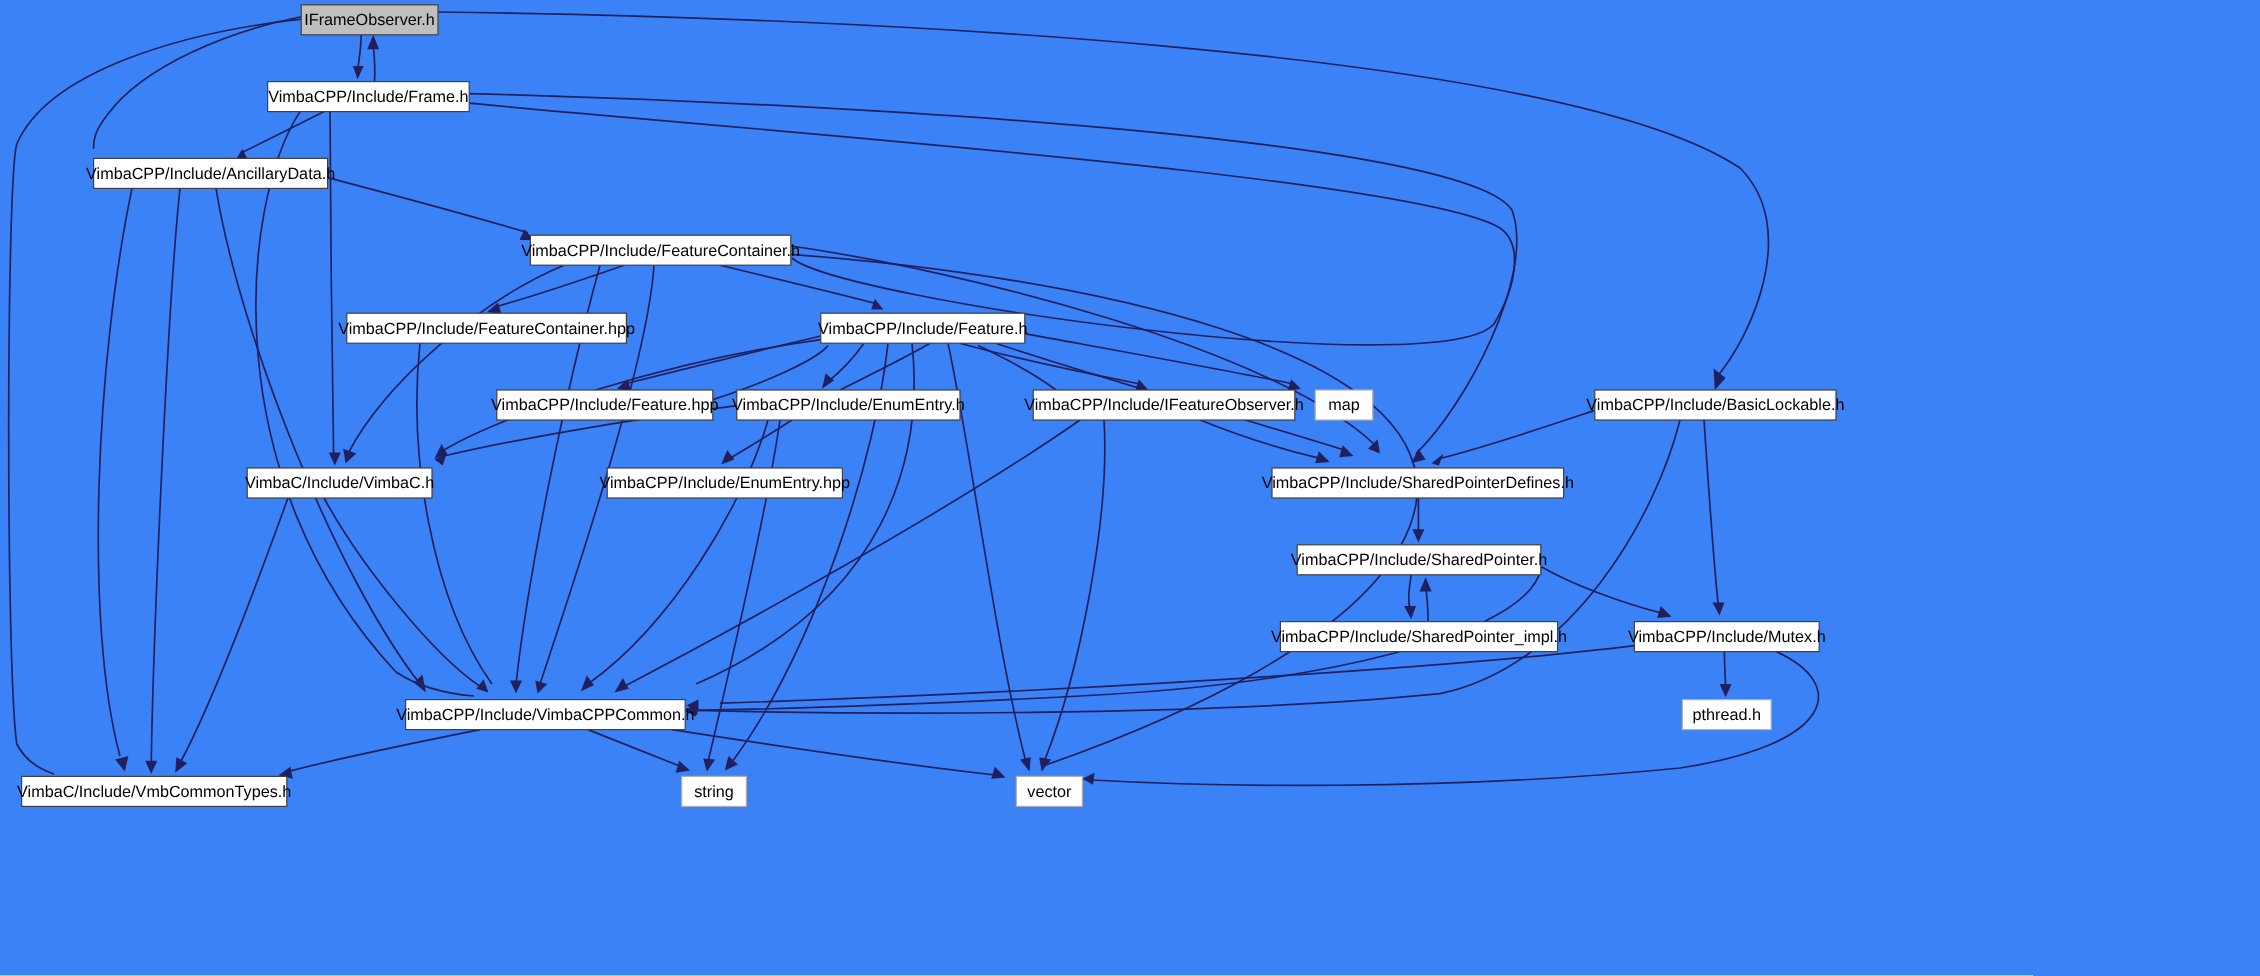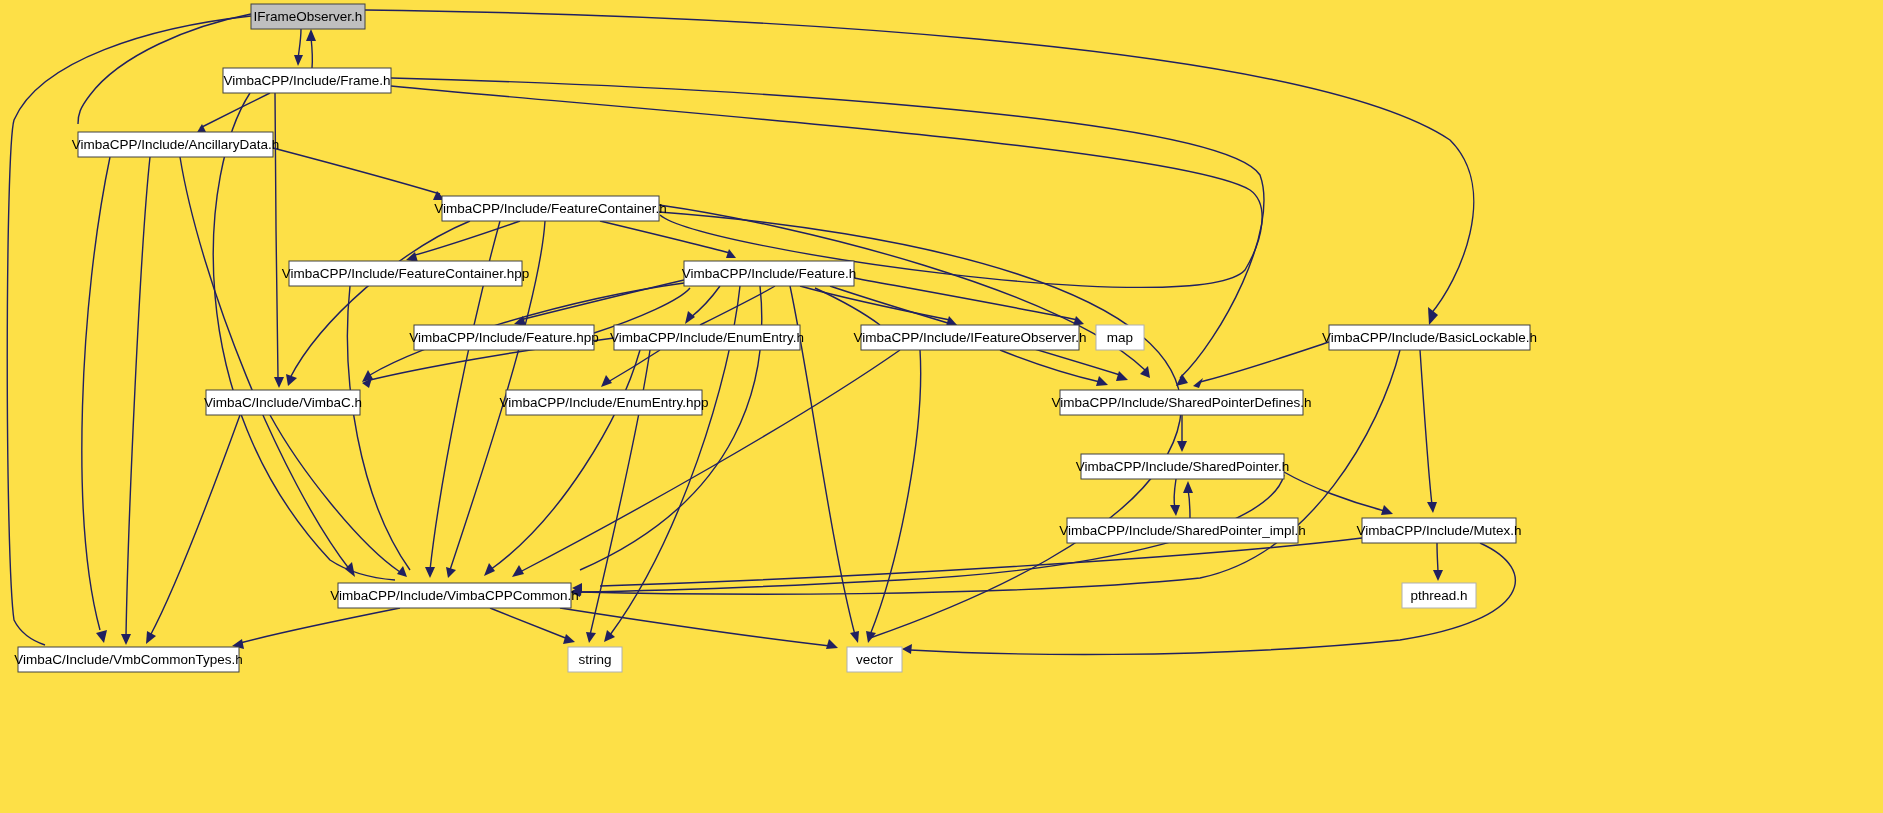--- a/index.html
+++ b/index.html
@@ -8,21 +8,21 @@
     background: #ffffff;
   }
   body {
     font-family: "Liberation Sans", sans-serif;
   }
   #graph-wrap {
     position: relative;
     width: 1883px;
     height: 813px;
     overflow: hidden;
-    background: #fde047;
+    background: #3b82f6;
   }
   svg#depgraph {
     display: block;
     width: 1883px;
     height: 813px;
   }
   .node-box {
     stroke-width: 1;
   }
   .node-label {

